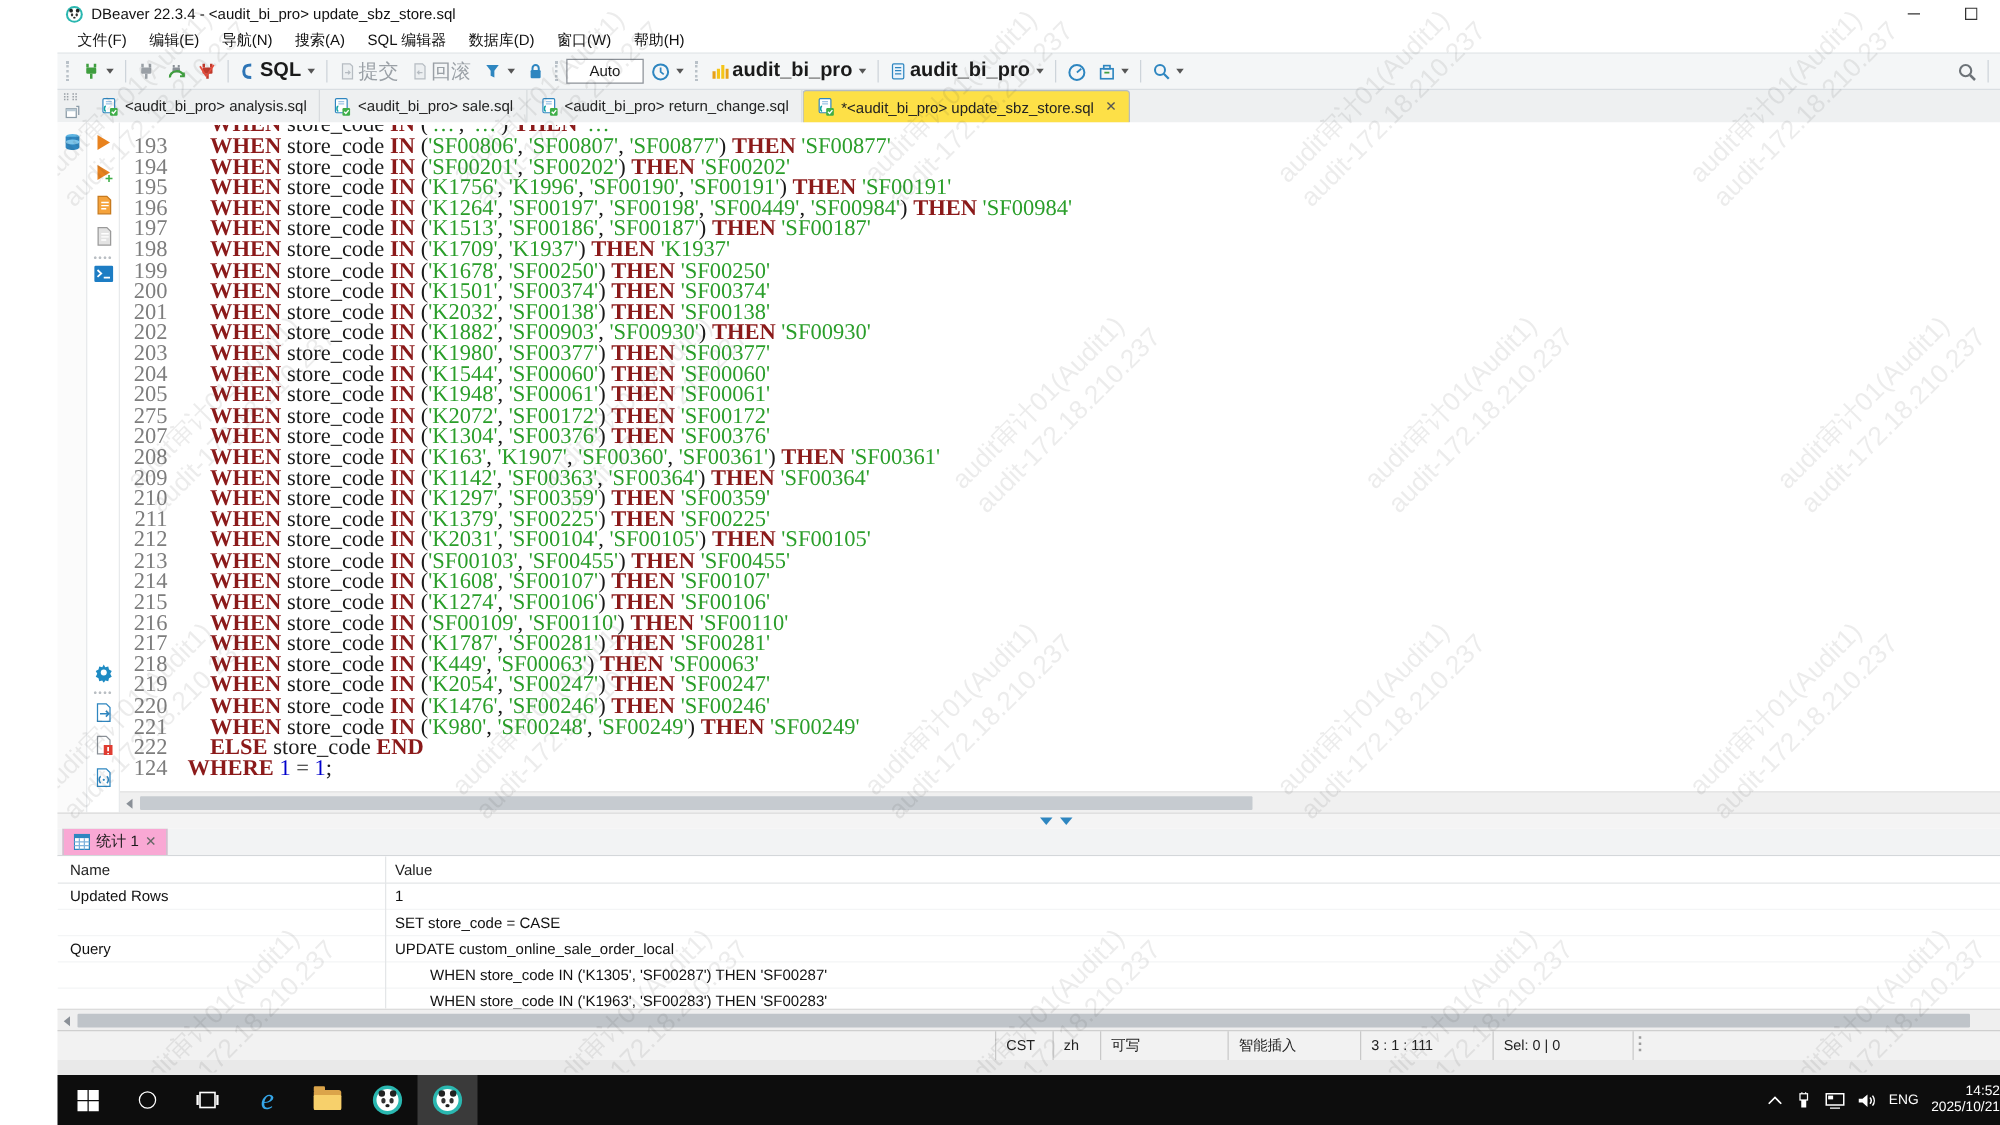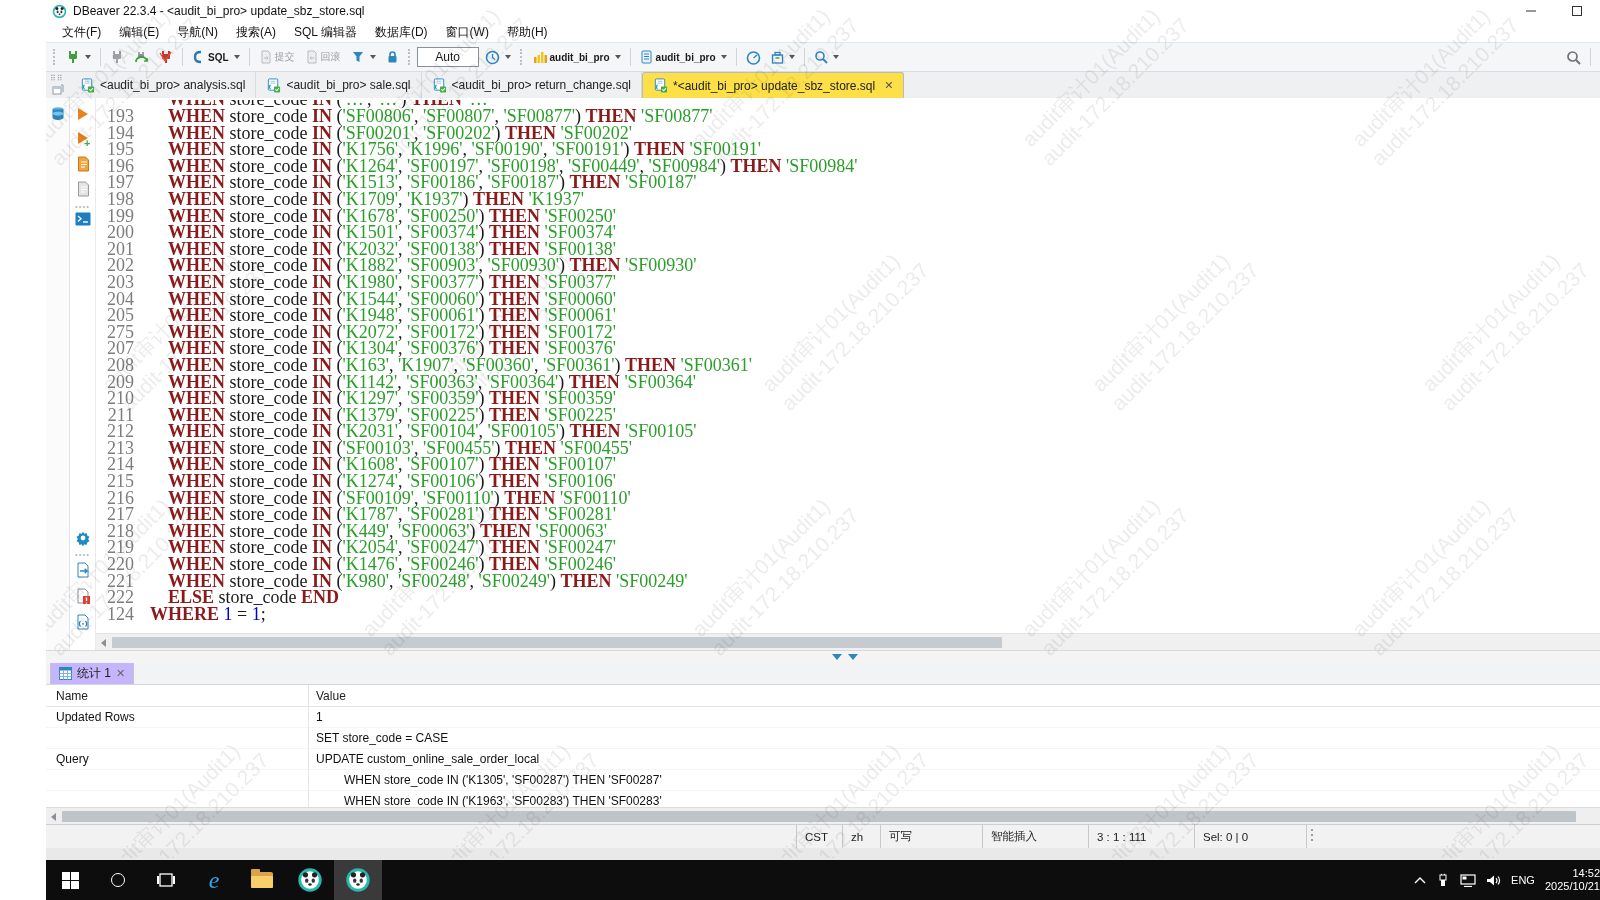--- a/index.html
+++ b/index.html
@@ -19,21 +19,21 @@
   .menubar { height:20px; background:#fff; display:flex; align-items:center; padding-left:8px; gap:2px; flex:0 0 auto; }
   .menu-item { padding:2px 8px; font-size:12px; color:#111; }
 
   
   .toolbar { height:30px; background:#f4f6f7; border-top:1px solid #e3e7ea; border-bottom:1px solid #d9dee2;
     display:flex; align-items:center; padding:0 4px; gap:2px; flex:0 0 auto; }
   .tbtn { display:flex; align-items:center; gap:3px; padding:3px 4px; border-radius:2px; }
   .tsep { width:1px; height:18px; background:#cdd4da; margin:0 3px; }
   .tgrip { width:4px; height:16px; border-left:2px dotted #b9c1c8; margin:0 3px; }
   .caret { width:0; height:0; border-left:3.5px solid transparent; border-right:3.5px solid transparent; border-top:4px solid #555; margin-left:2px; }
-  .tlabel { font-size:10px; }
+  .tlabel { font-size:16px; }
   .tlabel.dim { color:#9aa0a6; }
   .tlabel.bold { font-weight:700; }
   .autobox { width:62px; height:20px; border:1px solid #8a9097; background:#fff; display:flex; align-items:center; justify-content:center; font-size:12px; }
   .tspacer { flex:1; }
   .persp-active { border:1px solid #9fb6c9; background:#e4eef5; border-radius:2px; padding:2px; display:flex; }
 
   
   .tabrow { height:26px; background:#eef0f1; display:flex; align-items:flex-end; flex:0 0 auto; position:relative; }
   .tabrow-left { width:24px; height:26px; position:relative; flex:0 0 auto; }
   .tabrow-left .grip { position:absolute; top:2px; left:4px; color:#9aa0a6; font-size:8px; letter-spacing:1px; }
@@ -69,21 +69,21 @@
   .editor-hscroll { height:17px; background:#f0f0f0; border-top:1px solid #e2e2e2; position:relative; flex:0 0 auto; }
   .hthumb { position:absolute; top:3px; height:11px; background:#c6cbd0; border-radius:1px; }
 
   
   .sash { height:13px; background:#f4f4f4; border-top:1px solid #d9d9d9; position:relative; flex:0 0 auto; }
   .sash .handles { position:absolute; left:786px; top:3px; display:flex; gap:6px; }
   .tri-down { width:0; height:0; border-left:5px solid transparent; border-right:5px solid transparent; border-top:6px solid #2e86c0; }
 
   
   .ptabs { height:22px; background:#f2f3f4; border-bottom:1px solid #d4d7da; display:flex; align-items:flex-end; flex:0 0 auto; }
-  .ptab { height:22px; background:#c4b5fd; border:1px solid #c4c8cc; border-bottom:none; display:flex; align-items:center; gap:5px; padding:0 8px; margin-left:4px; font-size:12px; }
+  .ptab { height:22px; background:#f9a8d4; border:1px solid #c4c8cc; border-bottom:none; display:flex; align-items:center; gap:5px; padding:0 8px; margin-left:4px; font-size:12px; }
   .ptab .close { color:#666; font-size:11px; }
   .ptable { height:122px; position:relative; background:#fff; overflow:hidden; flex:0 0 auto; }
   .col-divider { position:absolute; left:262px; top:0; bottom:0; width:1px; background:#e4e6e8; }
   .thead { height:22px; display:flex; align-items:center; border-bottom:1px solid #e4e6e8; font-size:12px; color:#222; }
   .thead .c1 { width:262px; padding-left:10px; }
   .thead .c2 { padding-left:8px; }
   .trow { height:21px; display:flex; align-items:center; font-size:12px; border-bottom:1px solid #f4f5f6; }
   .trow .c1 { width:262px; padding-left:10px; color:#111; }
   .trow .c2 { padding-left:8px; color:#111; white-space:pre; }
   .trow .c2.ind { padding-left:36px; }

